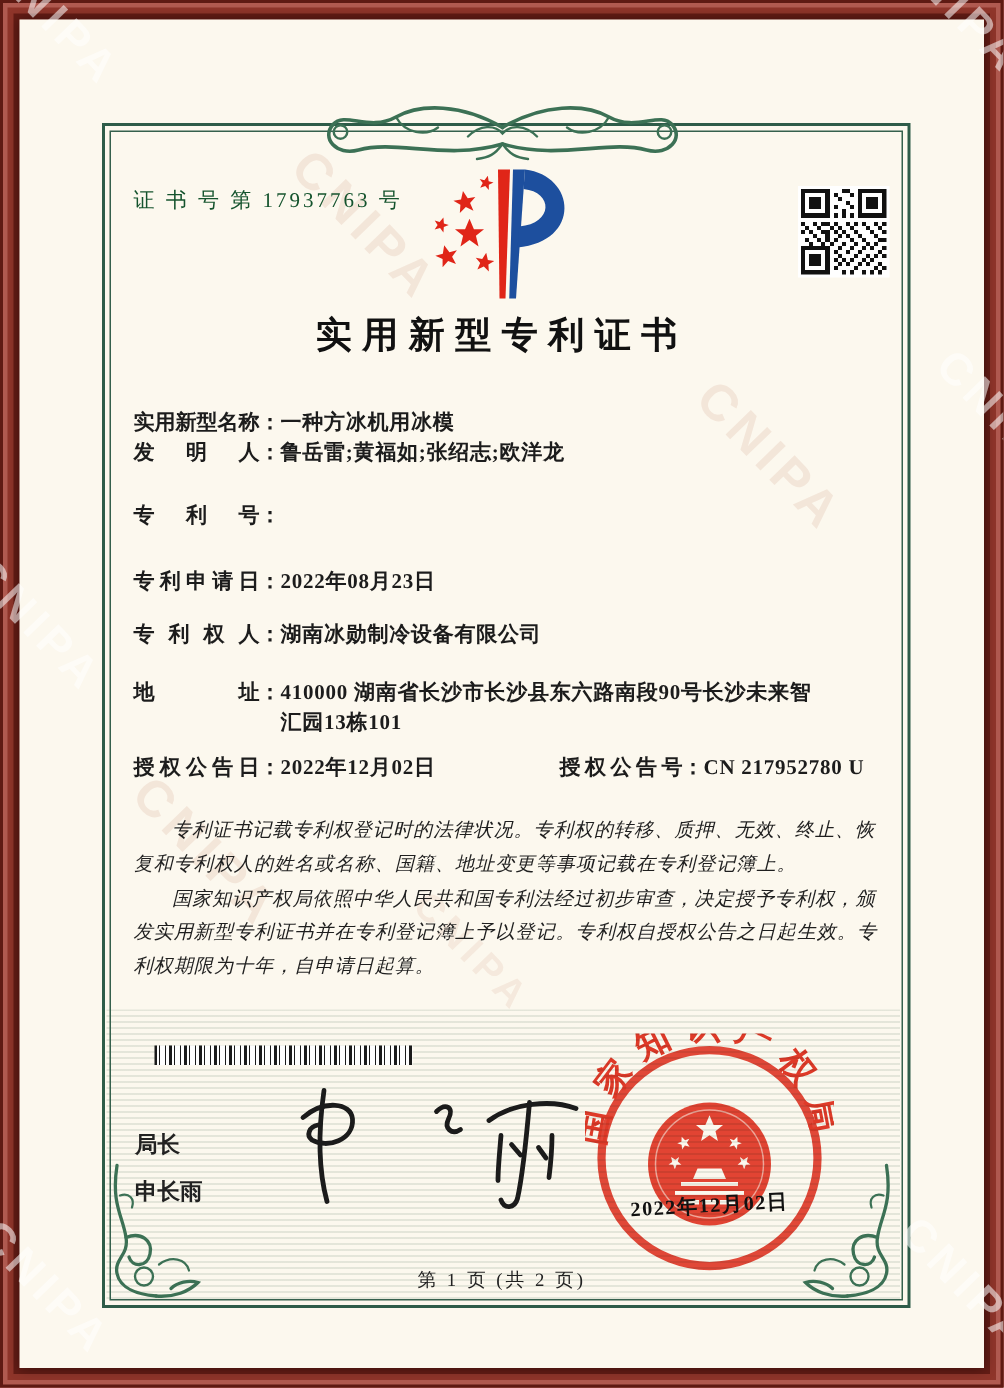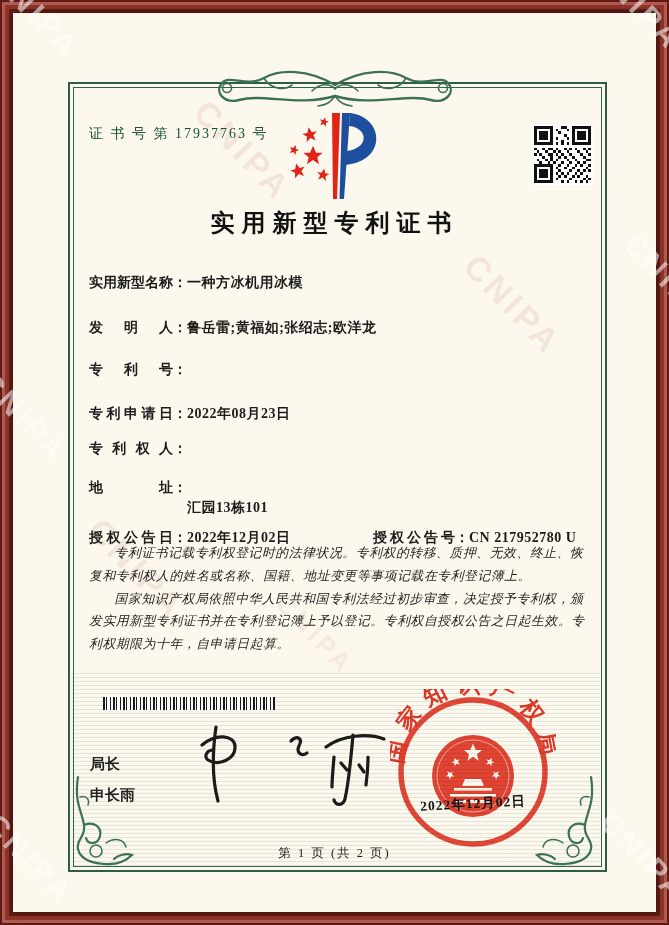--- a/index.html
+++ b/index.html
@@ -32,21 +32,21 @@
       padding:2px;box-sizing:border-box;z-index:4;}
   .title{position:absolute;left:0;right:0;top:194px;z-index:4;text-align:center;
          font-size:24px;font-weight:bold;letter-spacing:7px;color:#111;}
   .fields{position:absolute;left:76px;top:260px;width:500px;z-index:4;color:#1c1c1c;}
   .frow{display:flex;align-items:flex-start;line-height:20px;font-size:14px;font-weight:bold;}
   .f-label{width:84px;text-align:justify;text-align-last:justify;flex:none;}
   .f-colon{width:14px;flex:none;}
   .f-value{letter-spacing:.5px;}
   .addr-value{width:402px;}
   .pair2{margin-left:54px;display:flex;}
-  .mb1{margin-bottom:25px}.mb2{margin-bottom:22px}.mb3{margin-bottom:24px}
+  .mb1{}.mb2{margin-bottom:22px}.mb3{margin-bottom:24px}
   .mb4{margin-bottom:15px}.mb5{margin-bottom:19px}.mb6{margin-bottom:10px}
   .paras{position:absolute;left:76px;top:529px;width:497px;z-index:4;color:#1f1f1f;}
   .paras p{margin:0;text-indent:2em;font-size:12.8px;line-height:1.78;
            font-style:italic;letter-spacing:.6px;}
   .barcode{position:absolute;left:90px;top:684px;width:172px;height:13px;z-index:4;
      background:repeating-linear-gradient(90deg,#1a1a1a 0 2px,#fefefe 2px 3px,#1a1a1a 3px 4px,#fefefe 4px 7px,#1a1a1a 7px 8px,#fefefe 8px 10px);}
   .signer{position:absolute;left:77px;top:735px;z-index:4;
           font-family:"Liberation Sans","DejaVu Sans",sans-serif;
           font-weight:bold;font-size:15px;color:#222;line-height:31px;}
   .signature{position:absolute;left:175px;top:700px;z-index:4;}
@@ -182,25 +182,26 @@
           <span class="f-colon">：</span>
       </div>
       <div class="frow mb4">
         <span class="f-label">专利申请日</span>
           <span class="f-colon">：</span>
         <span class="f-value">2022年08月23日</span>
       </div>
       <div class="frow mb5">
         <span class="f-label">专利权人</span>
           <span class="f-colon">：</span>
+        <span class="f-value">湖南冰勋制冷设备有限公司</span>
       </div>
       <div class="frow mb6">
         <span class="f-label">地址</span>
           <span class="f-colon">：</span>
-        <span class="f-value addr-value"><br><span>汇园13栋101</span></span>
+        <span class="f-value addr-value"><span>410000 湖南省长沙市长沙县东六路南段90号长沙未来智</span><br><span>汇园13栋101</span></span>
       </div>
       <div class="frow">
         <span class="f-label">授权公告日</span>
           <span class="f-colon">：</span>
         <span class="f-value" style="width:132px">2022年12月02日</span>
         <span class="pair2">
           <span class="f-label" style="width:82px">授权公告号</span>
             <span class="f-colon">：</span>
           <span class="f-value">CN 217952780 U</span>
         </span>

